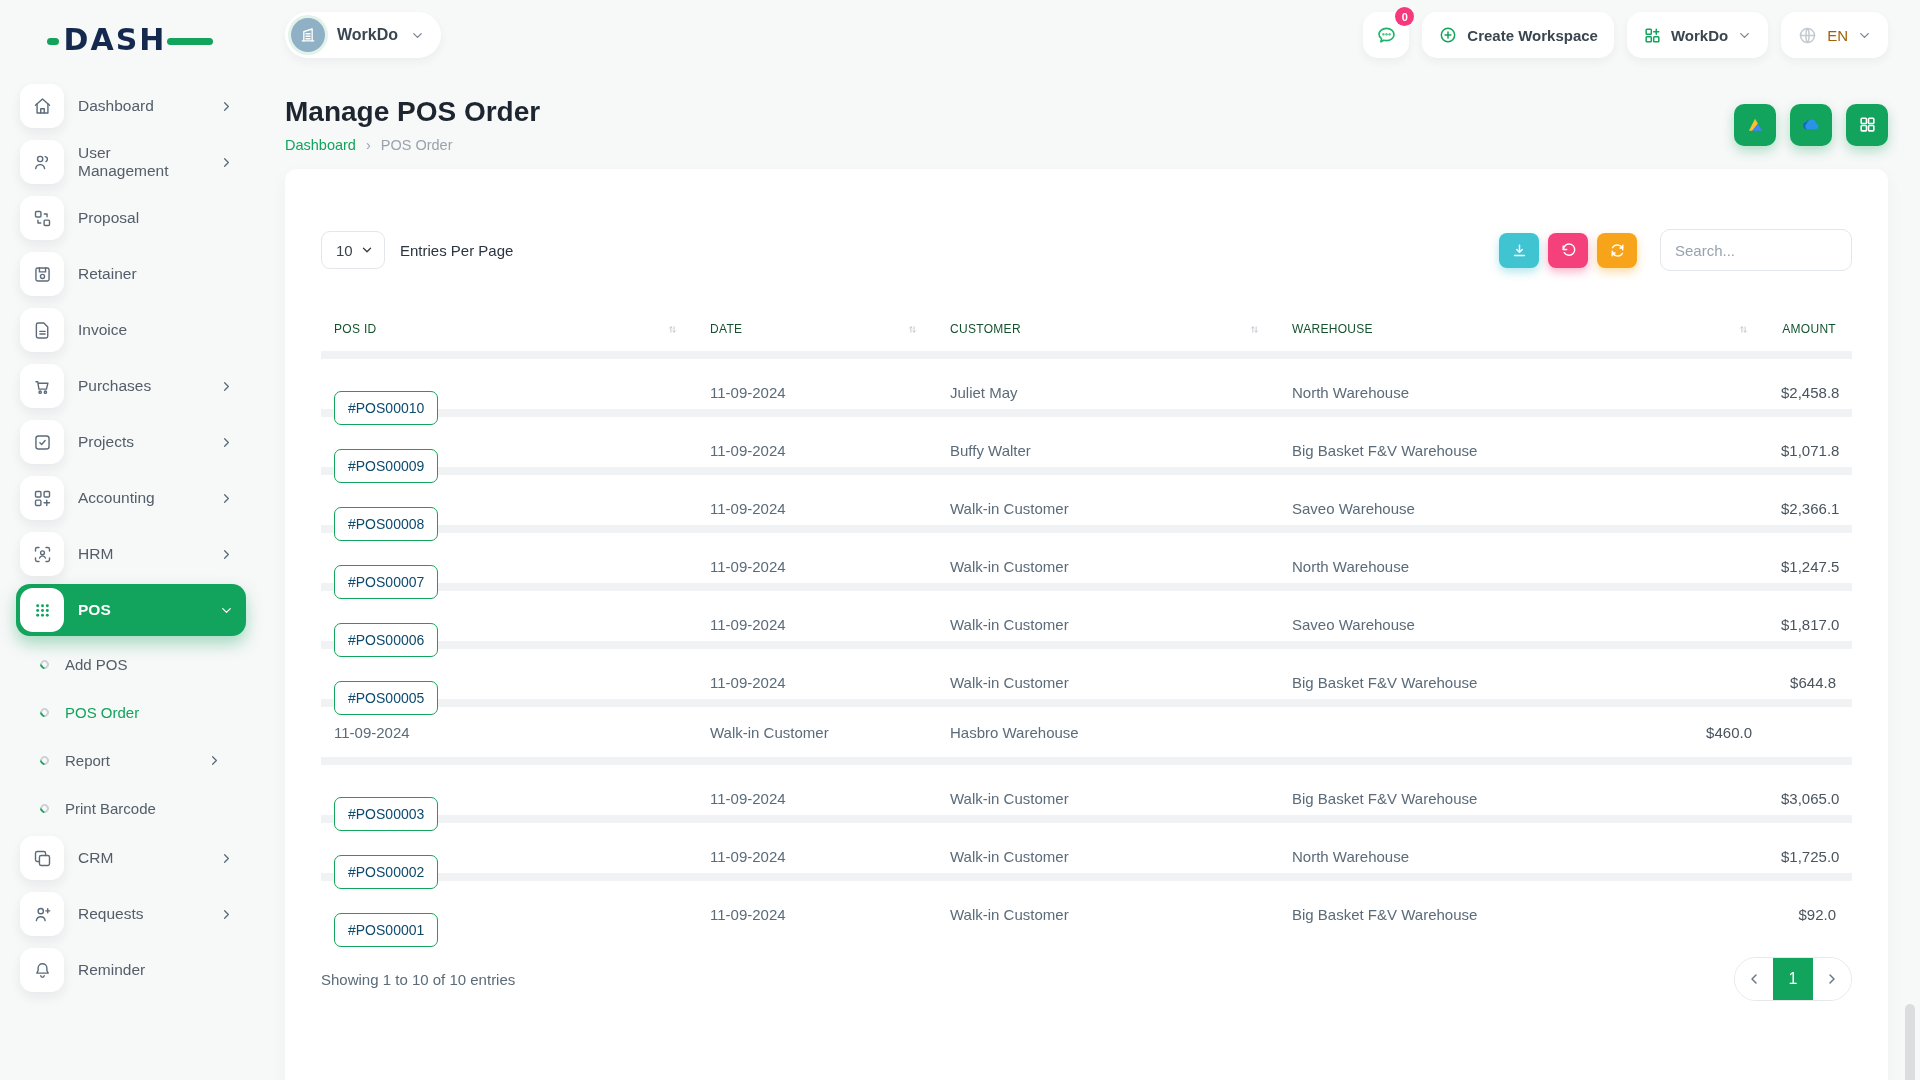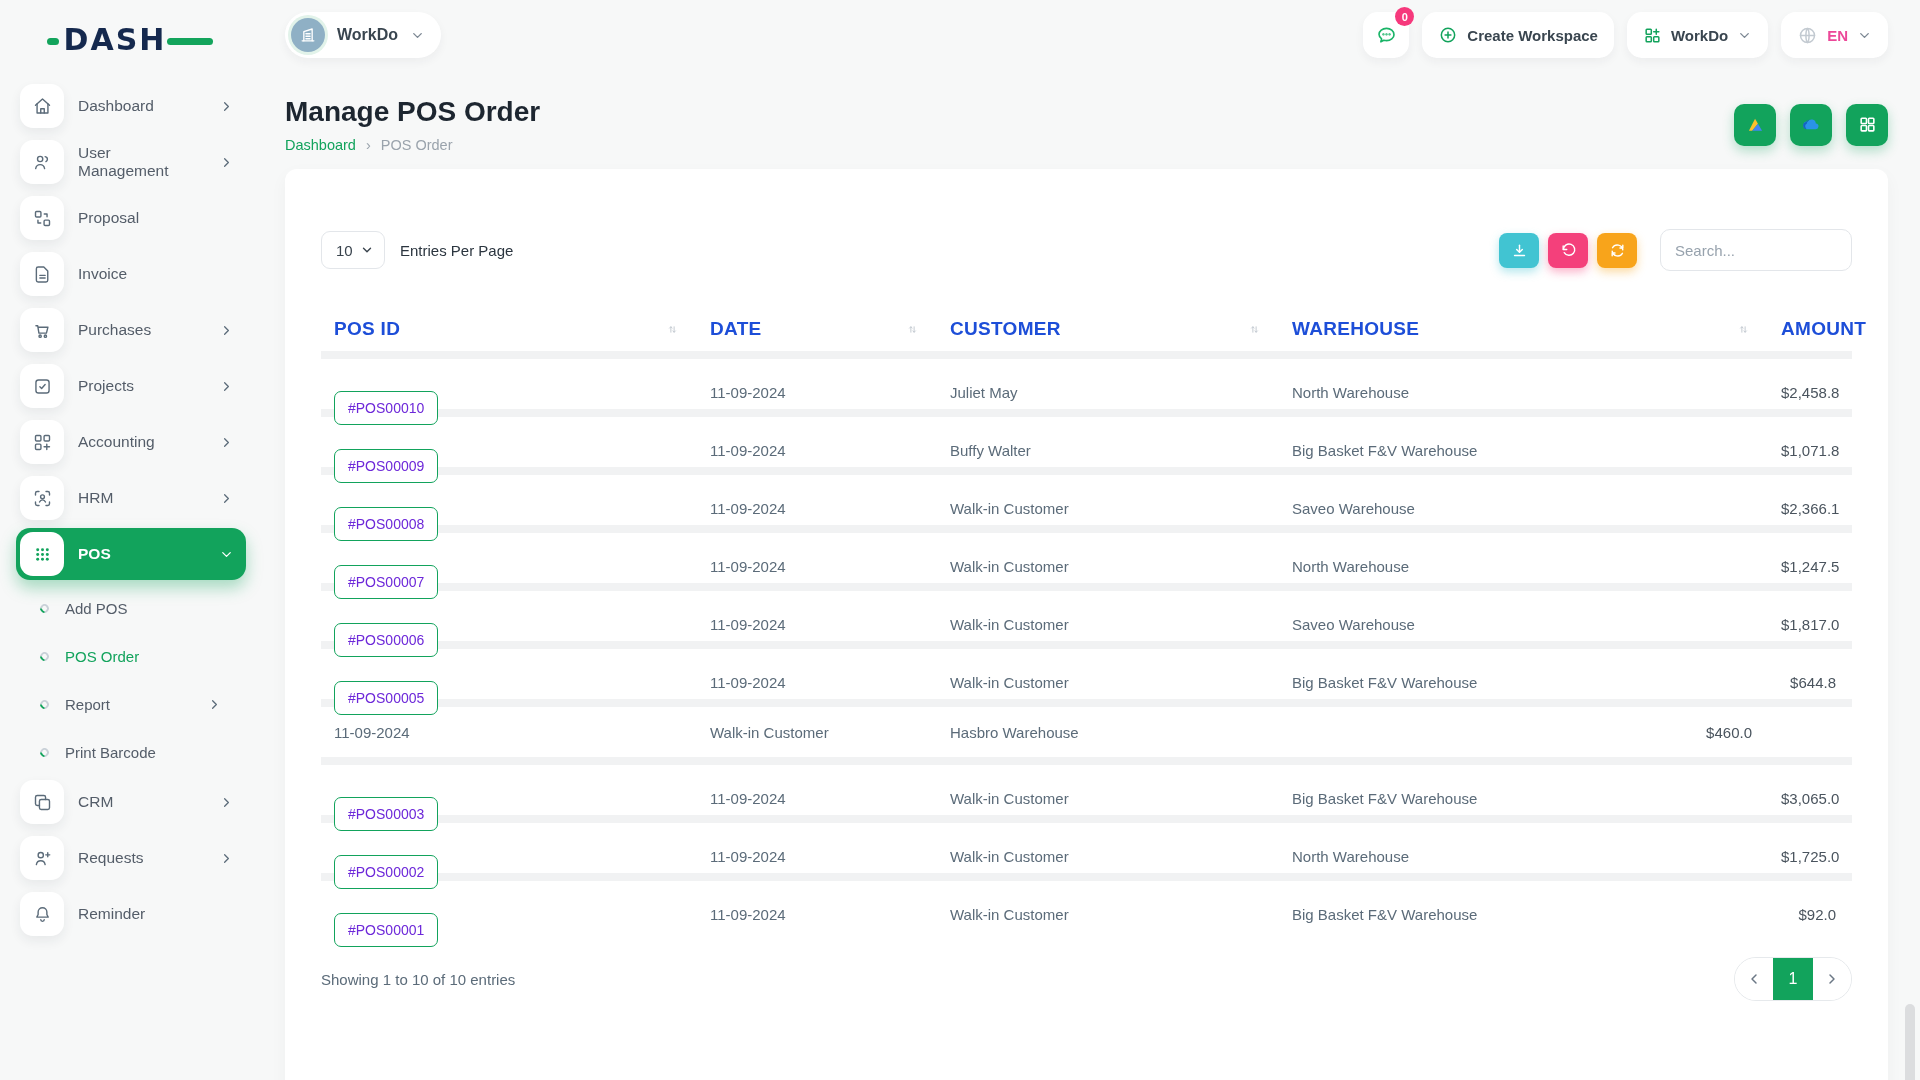--- a/index.html
+++ b/index.html
@@ -30,21 +30,21 @@
   
   .topbar { position:fixed; left:260px; top:0; width:1660px; height:70px; display:flex; align-items:center; padding:0 32px 0 25px; }
   .pill { background:#fff; border-radius:15px; height:46px; display:flex; align-items:center; box-shadow:0 4px 10px rgba(30,40,60,.05); cursor:pointer; }
   .ws-pill { padding:0 16px 0 6px; gap:12px; border-radius:23px; }
   .avatar { width:34px; height:34px; border-radius:50%; background:#8fb0c5; box-shadow:0 0 0 3px #e2f3ea; display:flex; align-items:center; justify-content:center; color:#fff; }
   .ws-pill .nm { font-size:16px; color:#39454f; font-weight:600; }
   .top-right { margin-left:auto; display:flex; align-items:center; gap:13px; }
   .icon-btn { width:46px; height:46px; justify-content:center; position:relative; }
   .badge { position:absolute; top:-5px; right:-5px; min-width:19px; height:19px; border-radius:10px; background:#f6397c; color:#fff; font-size:11px; font-weight:700; display:flex; align-items:center; justify-content:center; }
   .txt-pill { padding:0 16px; gap:9px; font-size:15px; color:#39454f; font-weight:600; }
-  .lang-pill .code { color:#ec4899; font-weight:700;text-align:right; }
+  .lang-pill .code { color:#a16207; font-weight:400;text-align:right; }
   .chev-sm { display:flex; color:#7d8894; }
 
   
   .main { position:absolute; left:285px; top:70px; width:1603px; }
   .page-head { margin-top:26px; display:flex; align-items:center; justify-content:space-between; }
   .page-title { font-size:28px; font-weight:700; color:#1d2630; }
   .crumbs { margin-top:9px; font-size:14.5px; display:flex; gap:10px; align-items:center; }
   .crumbs .root { color:#12a35c; cursor:pointer; }
   .crumbs .sep { color:#9aa3ac; }
   .crumbs .cur { color:#9aa3ac; }
@@ -58,27 +58,27 @@
   .tools { margin-left:auto; display:flex; align-items:center; gap:9px; }
   .abtn { width:40px; height:35px; border:none; border-radius:8px; display:flex; align-items:center; justify-content:center; color:#fff; cursor:pointer; }
   .abtn.cyan { background:#41c4d2; box-shadow:0 4px 10px rgba(65,196,210,.4); }
   .abtn.pink { background:#f4407b; box-shadow:0 4px 10px rgba(244,64,123,.4); }
   .abtn.orange { background:#f8a41b; box-shadow:0 4px 10px rgba(248,164,27,.4); }
   .search { width:192px; height:42px; margin-left:14px; border:1px solid #e3e6ea; border-radius:10px; padding:0 14px; font-size:15px; color:#39434d; outline:none; background:#fff; font-family:"Liberation Sans",sans-serif; }
   .search::placeholder { color:#97a2ad; }
 
   .tgrid { display:grid; grid-template-columns:376px 240px 342px 489px 1fr; align-items:center; }
   .thead { margin-top:36px; height:44px; }
-  .th { display:flex; align-items:center; justify-content:space-between; padding:0 18px 0 13px; font-size:19px; font-weight:700; letter-spacing:.3px; color:#1d4ed8; }
+  .th { display:flex; align-items:center; justify-content:space-between; padding:0 18px 0 13px; font-size:12px; font-weight:400; letter-spacing:.3px; color:#14532d; }
   .th .sort { color:#c3cad1; display:flex; }
   .th.right { justify-content:flex-end; padding-right:16px;text-align:right; }
   .trow { height:58px; border-top:8px solid #f1f2f3; background:#fff; }
   .td { font-size:15px; color:#5b6b79; padding-left:13px; }
   .td.amount { text-align:right; padding-right:16px; color:#4a545e; }
-  .pos-badge { display:inline-block; border:1.4px solid #12a35c; color:#6d28d9; background:#fff; border-radius:7px; padding:8px 13px; font-size:14px; font-family:"Liberation Sans",sans-serif; cursor:pointer;margin-top:32px; }
+  .pos-badge { display:inline-block; border:1.4px solid #12a35c; color:#0c4a6e; background:#fff; border-radius:7px; padding:8px 13px; font-size:14px; font-family:"Liberation Sans",sans-serif; cursor:pointer;margin-top:32px; }
 
   .tfoot { margin-top:26px; display:flex; align-items:center; justify-content:space-between; }
   .showing { font-size:15px; color:#5b6b79; }
   .pager { display:flex; align-items:center; height:44px; border:1px solid #e6e9ec; border-radius:22px; overflow:hidden; background:#fff; }
   .pg-btn { width:38px; height:44px; display:flex; align-items:center; justify-content:center; color:#6b7785; background:#fff; border:none; cursor:pointer; }
   .pg-num { width:40px; height:44px; display:flex; align-items:center; justify-content:center; background:#12a35c; color:#fff; font-size:16px; }
 
   .scroll-thumb { position:fixed; right:5px; top:1004px; width:10px; height:90px; border-radius:5px; background:#dcdddf; }
 </style>
 </head>
@@ -130,20 +130,32 @@
           <span style="display: flex;">
             <svg width="21" height="21" viewBox="0 0 24 24" fill="none" stroke="currentColor" stroke-width="1.6" stroke-linecap="round" stroke-linejoin="round">
               <rect x="4" y="4" width="6.2" height="6.2" rx="1.2"></rect>
               <rect x="13.8" y="13.8" width="6.2" height="6.2" rx="1.2"></rect>
               <path d="M14 6.8h3.2v3.2"></path>
               <path d="M10 17.2H6.8V14"></path>
             </svg>
           </span>
         </span>
         <span class="lbl">Proposal</span>
+      </div>
+      <div class="side-item">
+        <span class="tile">
+          <span style="display: flex;">
+            <svg width="21" height="21" viewBox="0 0 24 24" fill="none" stroke="currentColor" stroke-width="1.6" stroke-linecap="round" stroke-linejoin="round">
+              <rect x="4.5" y="4.5" width="15" height="15" rx="2"></rect>
+              <path d="M8.5 4.5V9h7V4.5"></path>
+              <circle cx="12" cy="14.2" r="2.3"></circle>
+            </svg>
+          </span>
+        </span>
+        <span class="lbl">Retainer</span>
       </div>
       <div class="side-item">
         <span class="tile">
           <span style="display: flex;">
             <svg width="21" height="21" viewBox="0 0 24 24" fill="none" stroke="currentColor" stroke-width="1.6" stroke-linecap="round" stroke-linejoin="round">
               <path d="M7 3.5h6.5l4.5 4.5v10.5a2 2 0 0 1-2 2H7a2 2 0 0 1-2-2v-13a2 2 0 0 1 2-2z"></path>
               <path d="M9 13h6M9 16h6"></path>
             </svg>
           </span>
         </span>

